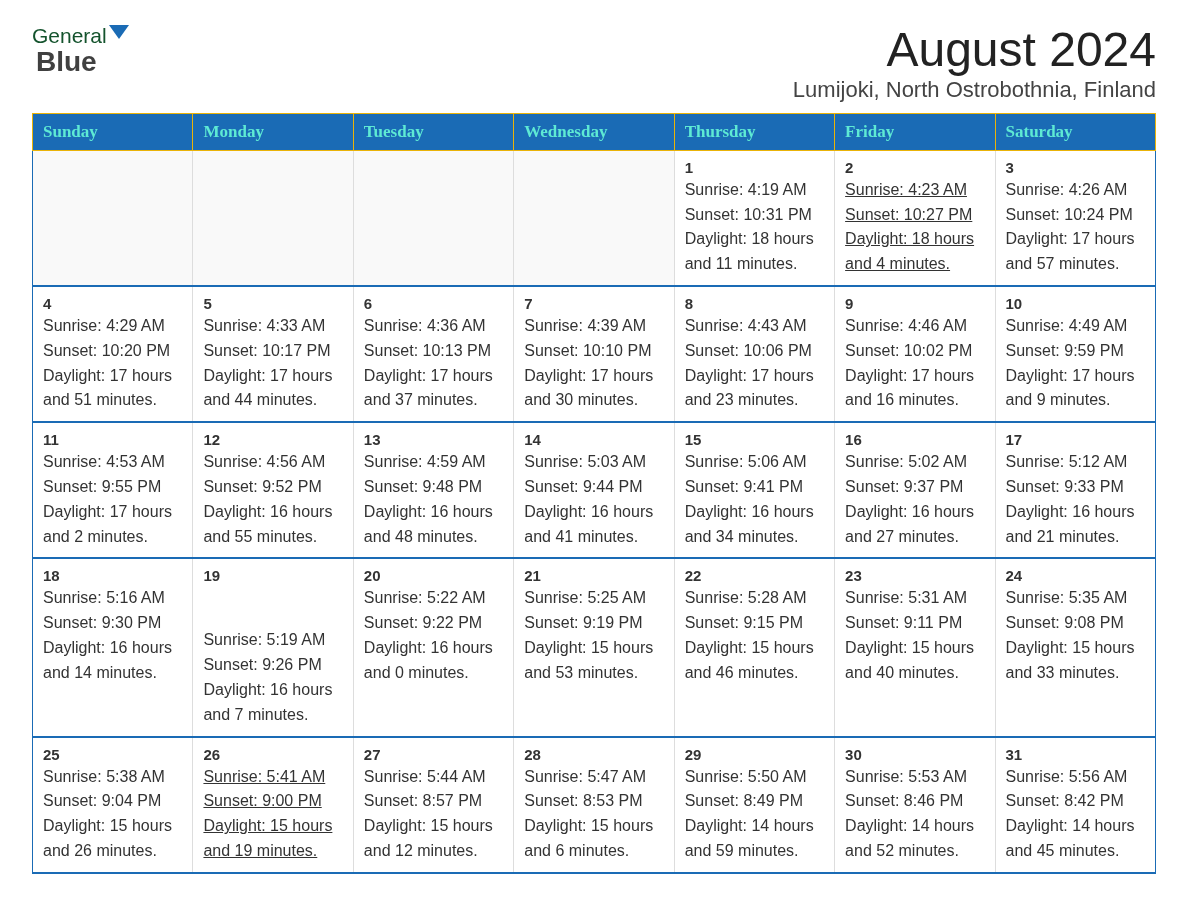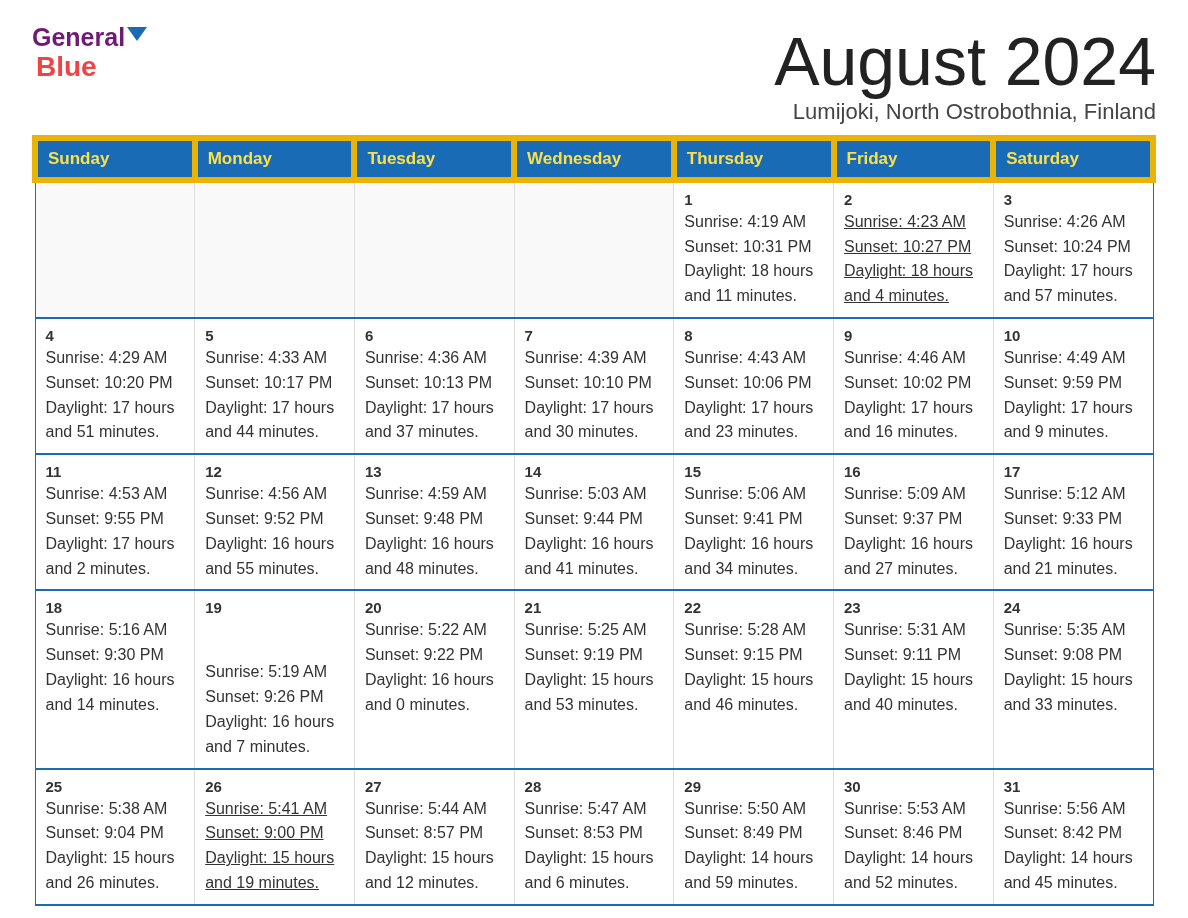--- a/index.html
+++ b/index.html
@@ -15,65 +15,66 @@
       align-items: flex-start;
       justify-content: space-between;
       margin-bottom: 10px;
     }
     .logo {
       display: flex;
       flex-direction: column;
       align-items: flex-start;
     }
     .logo-text {
-      font-size: 25px;
-      font-weight: bold;
-      color: #701a75;
+      font-size: 21px;
+      font-weight: normal;
+      color: #14532d;
       line-height: 1.1;
     }
     .logo-triangle {
       display: inline-block;
       width: 0;
       height: 0;
       border-left: 10px solid transparent;
       border-right: 10px solid transparent;
       border-top: 14px solid #1a6bb5;
       margin-left: 2px;
       vertical-align: middle;
       position: relative;
       top: -4px;
     }
     .title-block {
       text-align: right;
     }
     .title-block h1 {
-      font-size: 68px;
+      font-size: 48px;
       font-weight: normal;
       color: #222;
       line-height: 1.1;
     }
     .title-block h2 {
       font-size: 22px;
       font-weight: normal;
       color: #444;
       margin-left: 10px;
     }
     table {
       width: 100%;
       border-collapse: collapse;
       table-layout: fixed;
     }
     thead tr th {
       background-color: #1a6bb5;
-      color: #fde047;
+      color: #5eead4;
       font-size: 17px;
       font-weight: bold;
       padding: 8px 10px;
-      border: 6px solid #eab308;
+      border: 1px solid #eab308;
       text-align: left;
+      font-family: Liberation Serif, serif;
     }
     tbody tr {
       border-bottom: 2px solid #1a6bb5;
     }
     tbody tr td {
       vertical-align: top;
       padding: 8px 10px;
       border-left: 1px solid #ddd;
       border-right: 1px solid #ddd;
       font-size: 13.5px;
@@ -106,21 +107,21 @@
   </style>
 </head>
 <body>
 
 <div class="header">
   <div class="logo">
     <div style="display:flex;align-items:center;">
       <span class="logo-text">General</span>
       <span class="logo-triangle"></span>
     </div>
-    <span class="logo-text" style="color:#ef4444;font-size:28px;font-weight:bold;padding-left:4px;">Blue</span>
+    <span class="logo-text" style="color:#404040;font-size:28px;font-weight:bold;padding-left:4px;">Blue</span>
   </div>
   <div class="title-block">
     <h1>August 2024</h1>
     <h2>Lumijoki, North Ostrobothnia, Finland</h2>
   </div>
 </div>
 
 <table>
   <thead>
     <tr>
@@ -243,21 +244,21 @@
         </td>
         <td>
           <span class="day-num">15</span>
           <div class="day-info" style="white-space: pre-line;">Sunrise: 5:06 AM
 Sunset: 9:41 PM
 Daylight: 16 hours
 and 34 minutes.</div>
         </td>
         <td>
           <span class="day-num">16</span>
-          <div class="day-info" style="white-space: pre-line;">Sunrise: 5:09 AM
+          <div class="day-info" style="white-space: pre-line;">Sunrise: 5:02 AM
 Sunset: 9:37 PM
 Daylight: 16 hours
 and 27 minutes.</div>
         </td>
         <td>
           <span class="day-num">17</span>
           <div class="day-info" style="white-space: pre-line;">Sunrise: 5:12 AM
 Sunset: 9:33 PM
 Daylight: 16 hours
 and 21 minutes.</div>

